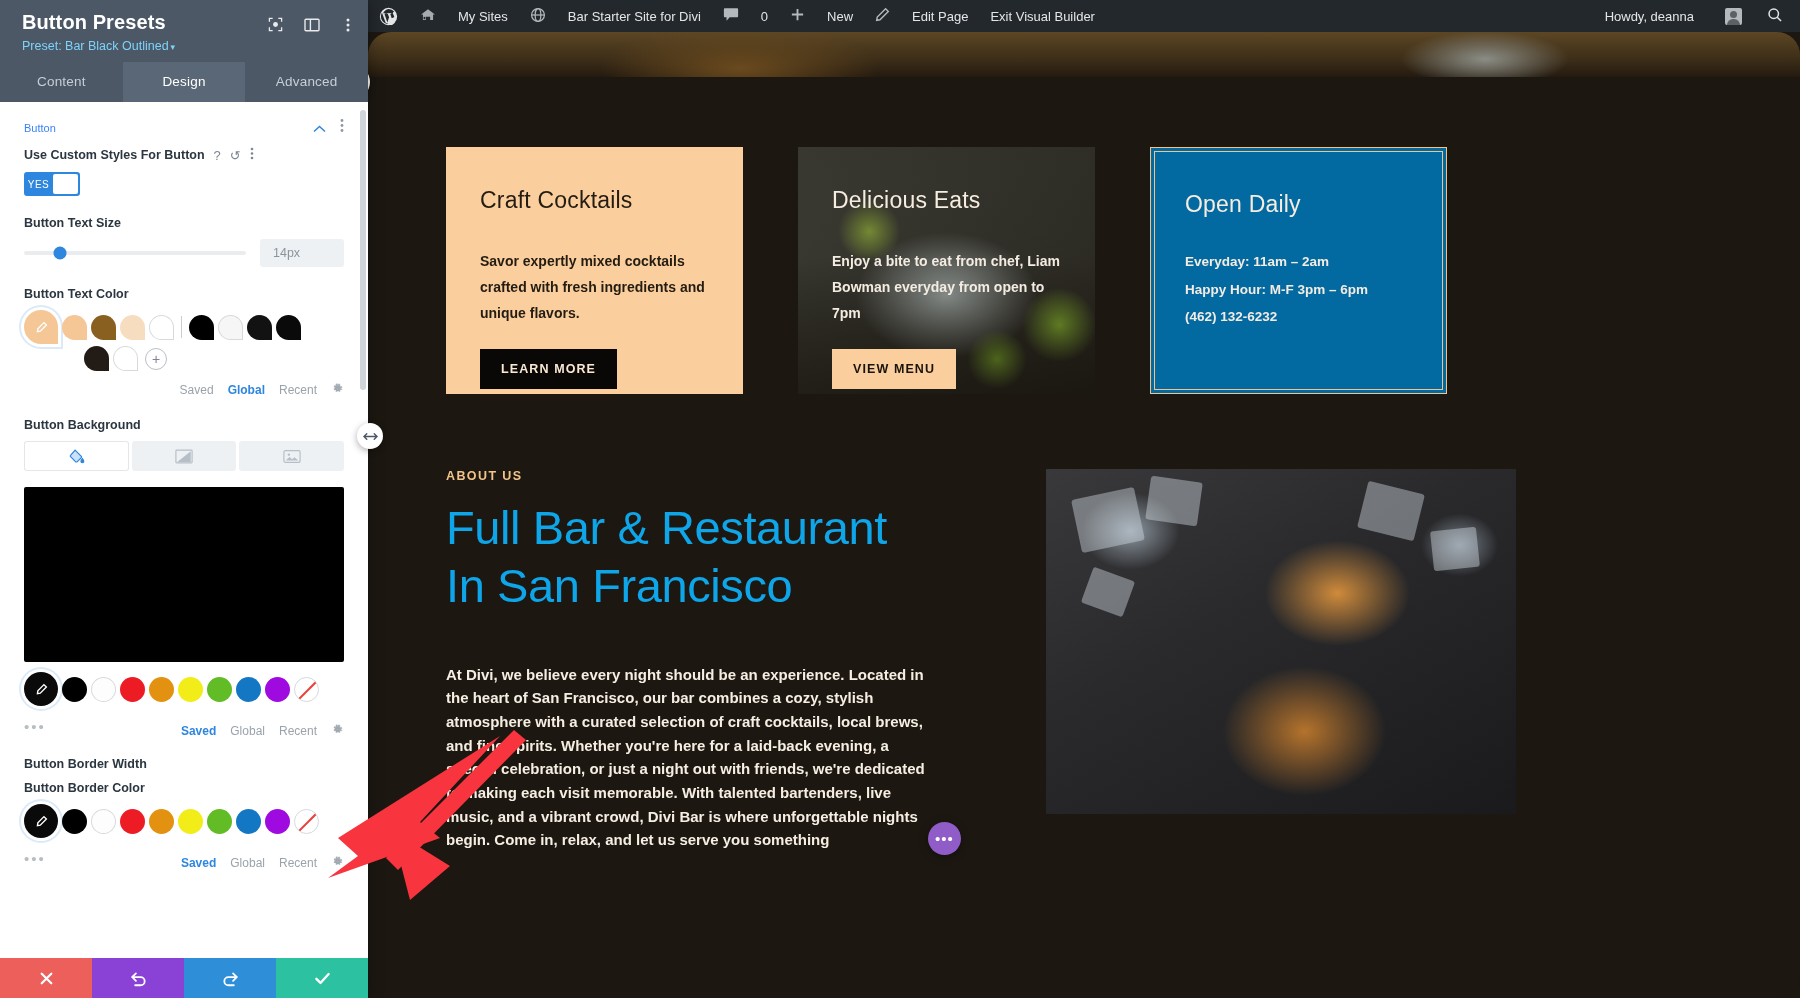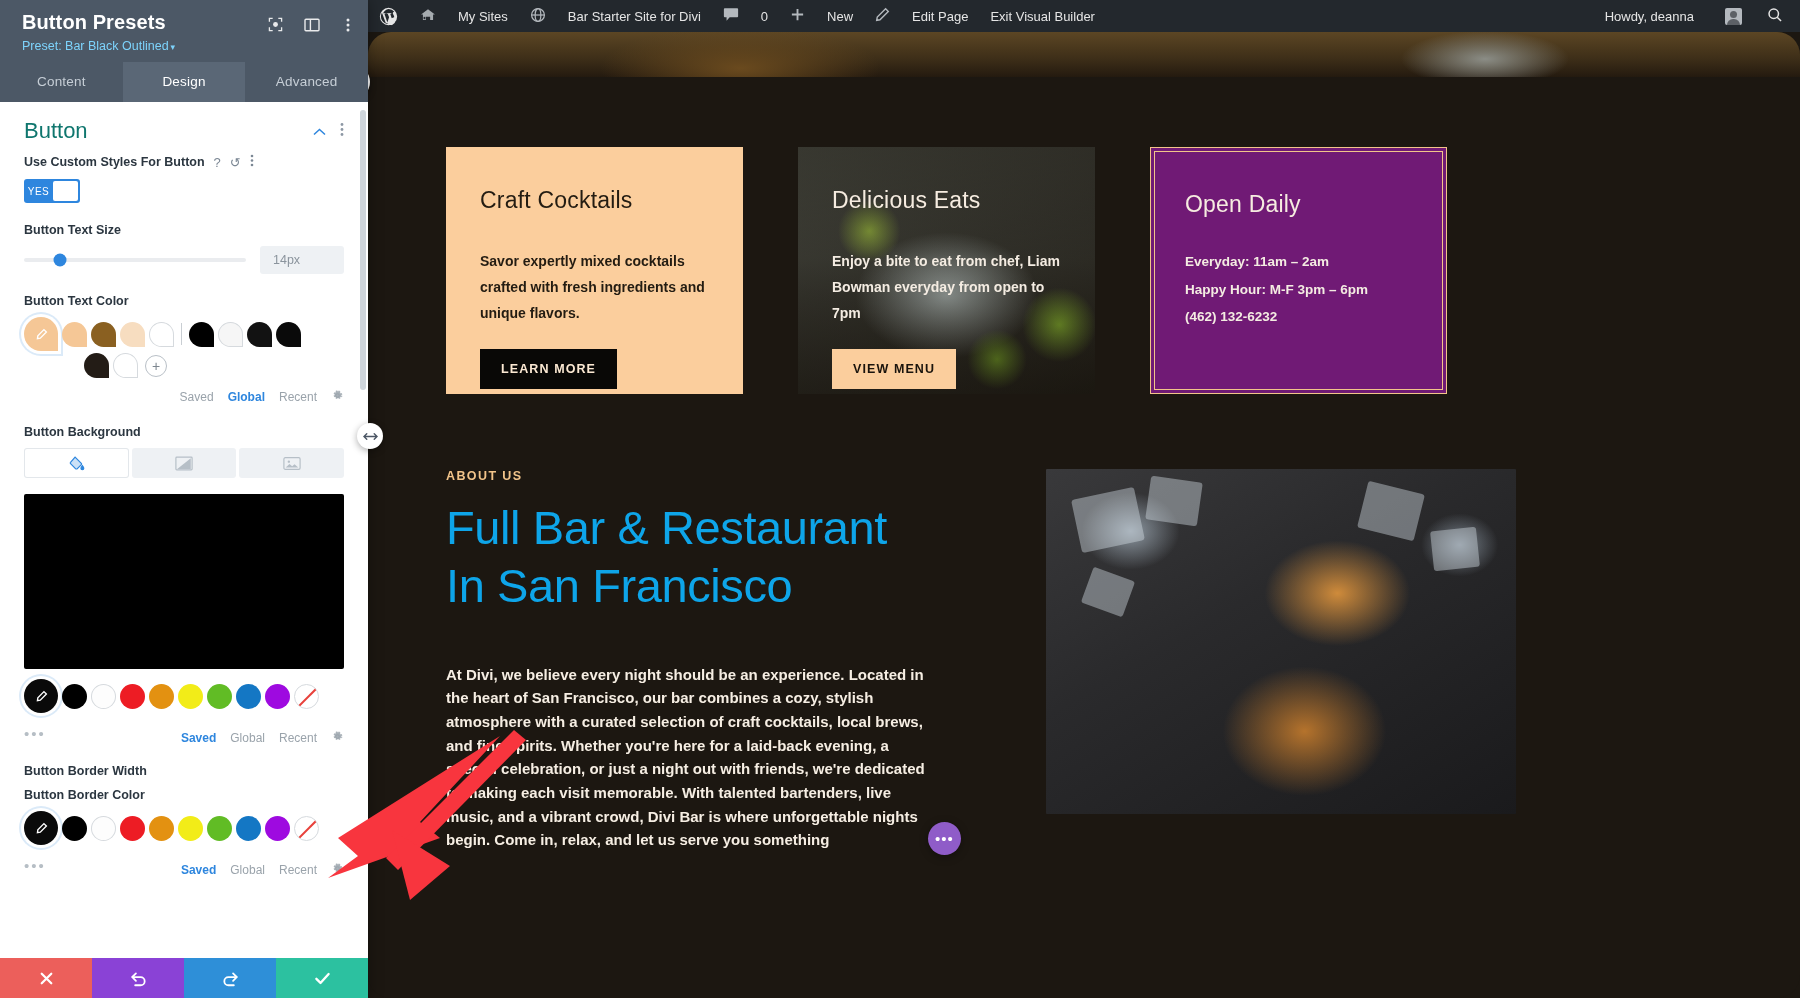--- a/index.html
+++ b/index.html
@@ -60,21 +60,21 @@
   .sp-scrollbar {
     position: absolute; right: 2px; top: 8px;
     width: 6px; height: 280px; border-radius: 3px;
     background: #cfd5db;
   }
 
   .toggle-row {
     display: flex; align-items: center; justify-content: space-between;
     padding: 16px 24px 10px 24px;
   }
-  .toggle-title { color: #0f766e; font-size: 22px; }
+  .toggle-title { color: #3b82f6; font-size: 11px; }
   .toggle-ctrls { display: flex; align-items: center; gap: 14px; color: #8d98a5; }
 
   .field { padding: 0 24px; }
   .field-label {
     font-size: 12.5px; color: #2b3640; font-weight: bold;
     display: flex; align-items: center; gap: 9px;
     margin-bottom: 9px;
   }
   .field-label .hint-icons { display: flex; align-items: center; gap: 9px; color: #7b8794; font-weight: normal; }
   .hint-ico { font-size: 13px; cursor: pointer; }
@@ -230,21 +230,21 @@
   .card-photo::after {
     content:""; position:absolute; inset:0;
     background: linear-gradient(180deg, rgba(20,16,10,.45) 0%, rgba(20,16,10,.25) 45%, rgba(20,16,10,.55) 100%);
   }
   .card-photo > * { position: relative; z-index: 2; }
   .card-photo .card-title { color: #f6ece0; }
   .card-photo .card-body { color: #f4ece2; }
 
   .card-outline {
     border: 1px solid #f2c48a;
-    background: #701a75;
+    background: #0369a1;
     padding: 43px 35px 0 34px;
     outline: 1px solid #f2c48a;
     outline-offset: -5px;
   }
   .card-outline .card-title { color: #f6ece0; margin-bottom: 30px; }
   .card-outline .oc-line { font-size: 13.5px; font-weight: bold; color: #f4ece2; line-height: 2.05; }
 
   
   .about { display: flex; padding: 75px 80px 0 78px; gap: 40px; }
   .about-left { width: 560px; }

